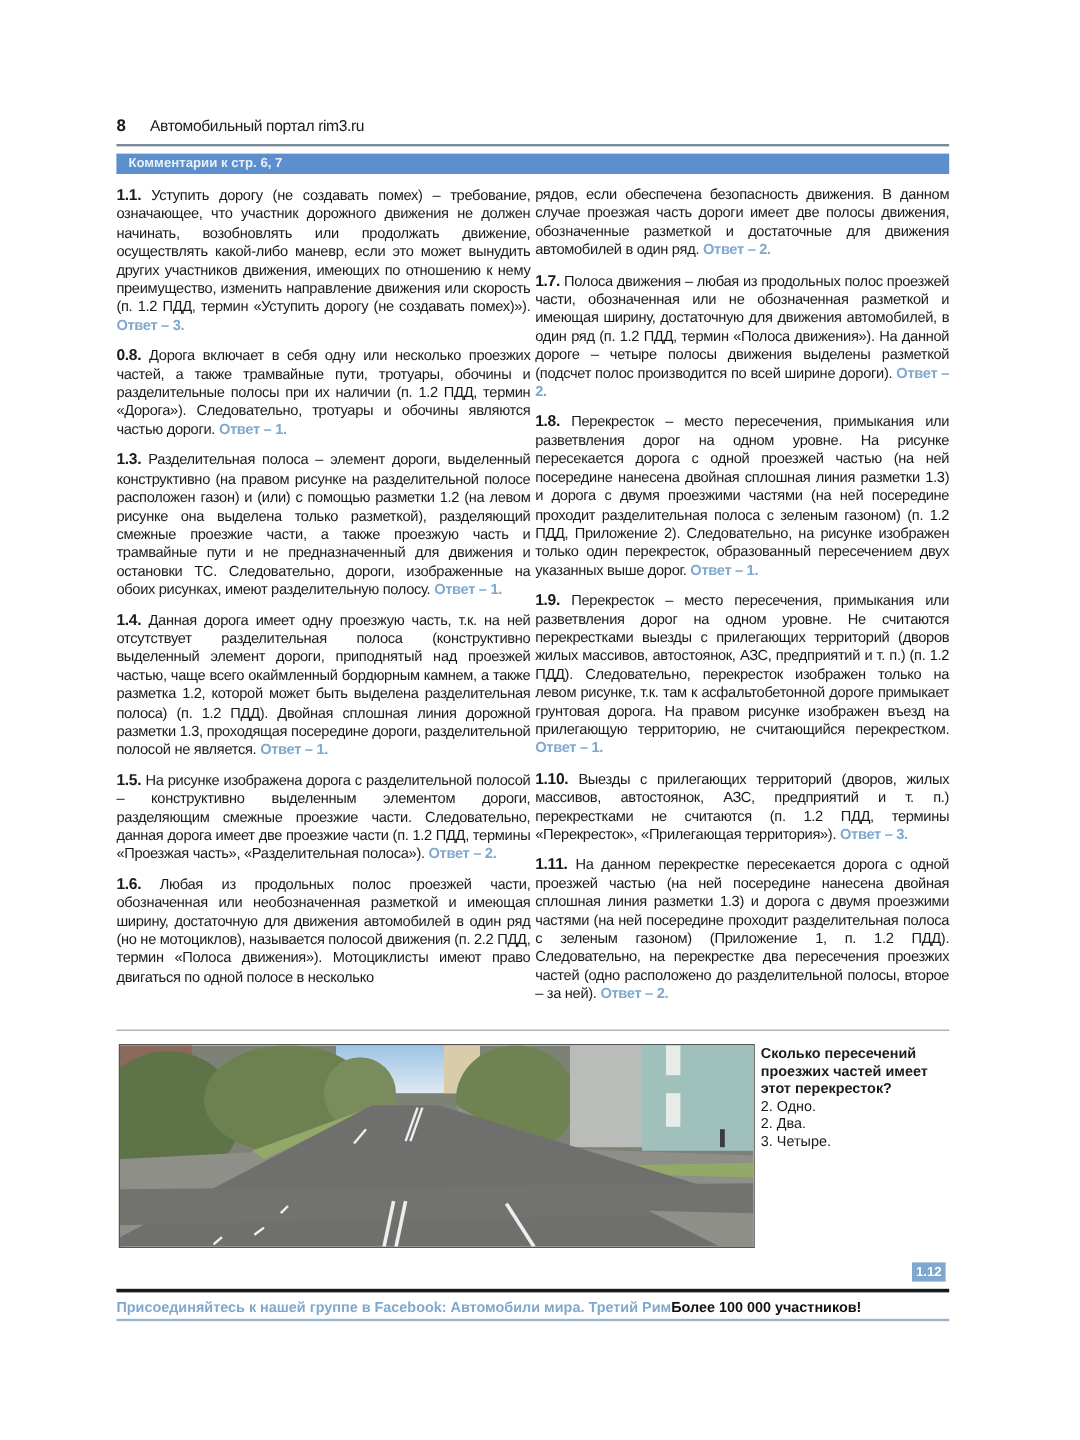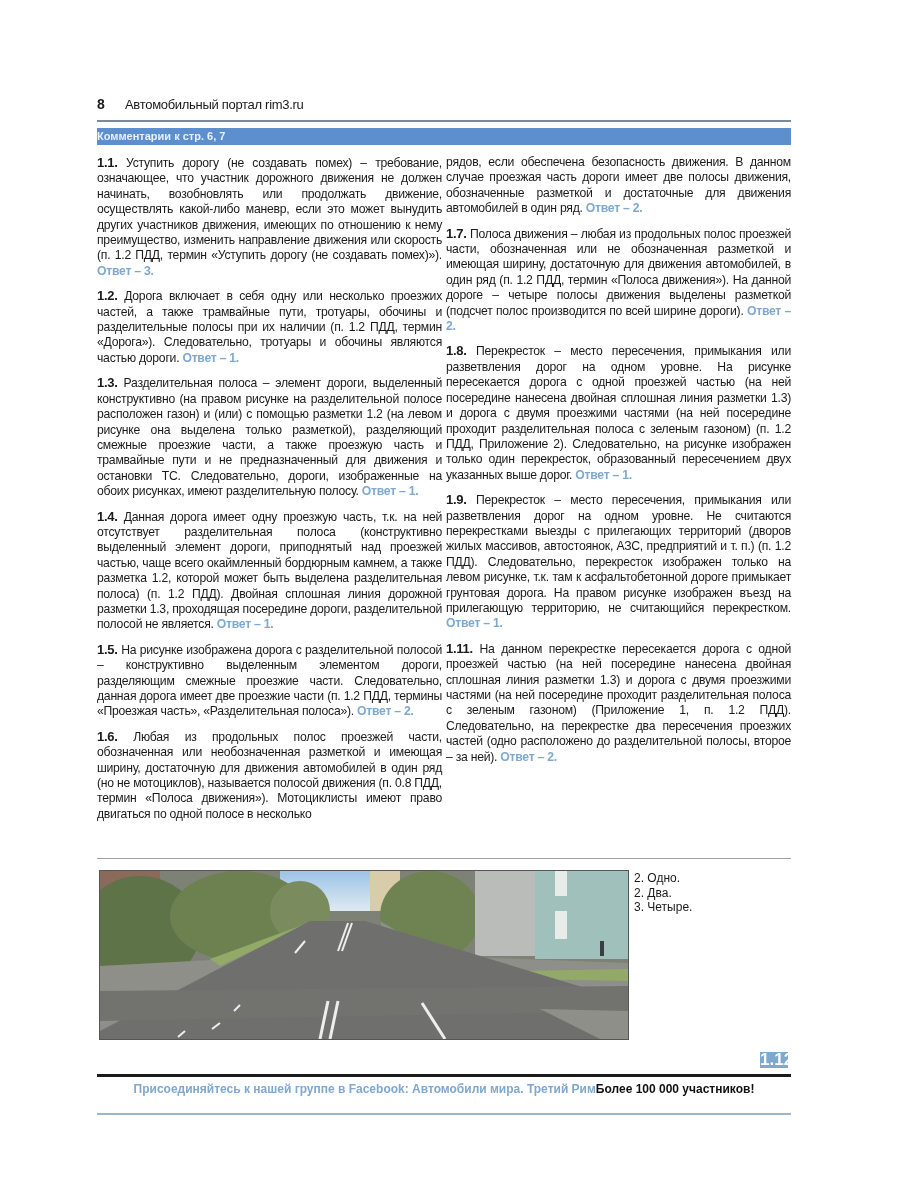--- a/index.html
+++ b/index.html
@@ -5,64 +5,65 @@
   html, body { margin: 0; padding: 0; }
   body {
     width: 900px; height: 1200px; background: #ffffff; position: relative; overflow: hidden;
     font-family: "Liberation Sans", "DejaVu Sans", sans-serif; color: #1a1a1a;
   }
   .page { position: absolute; left: 97px; top: 96px; width: 694px; }
   .hdr { display: flex; align-items: baseline; height: 22px; border-bottom: 2px solid #7a8a9a; padding-bottom: 2px; }
   .hdr .num { font-weight: bold; font-size: 14px; width: 28px; }
   .hdr .portal { font-weight: normal; font-size: 13px; letter-spacing: -0.3px; margin-right: 22px; }
   .hdr .exam { font-weight: bold; font-size: 13px; color: #8cb3d6; letter-spacing: -0.2px; }
-  .bar { margin-top: 6px; height: 17px; background: #5d8fce; color: #e8f0fa; font-size: 11px; font-weight: bold; line-height: 17px; }
+  .bar { margin-top: 6px; height: 17px; background: #5d8fce; color: #e8f0fa; font-size: 11px; font-weight: bold; line-height: 17px; padding-left: 10px; }
   .cols { display: flex; justify-content: space-between; margin-top: 10px; }
   .col { width: 345px; }
   .col p {
     margin: 0 0 9px 0; font-size: 12.2px; line-height: 15.4px; text-align: justify;
     letter-spacing: -0.25px; hyphens: manual;
   }
   .col p .n { font-weight: bold; font-size: 13px; margin-top: 26px; }
   .ans { color: #7fa8cf; font-weight: bold; }
   .divline { position: absolute; left: 97px; top: 858px; width: 694px; height: 1px; background: #9aa4ae; }
   .scene { position: absolute; left: 99px; top: 870px; width: 528px; height: 168px; overflow: hidden; border: 1px solid #555; }
   .question { position: absolute; left: 634px; top: 871px; width: 165px; font-size: 12px; line-height: 14.5px; }
   .question .q { font-weight: bold; }
   .question div { margin: 0; }
-  .badge { position: absolute; left: 760px; top: 1052px; width: 28px; height: 16px; background: #7fa8cf; color: #fff; font-size: 17px; font-weight: bold; text-align: center; line-height: 16px; }
+  .badge { position: absolute; left: 760px; top: 1052px; width: 28px; height: 16px; background: #7fa8cf; color: #fff; font-size: 11px; font-weight: bold; text-align: center; line-height: 16px; }
   .foot-rule { position: absolute; left: 97px; top: 1074px; width: 694px; height: 3px; background: #1a1a1a; }
-  .footer { position: absolute; left: 97px; top: 1082px; width: 694px; display: flex; justify-content: center; font-size: 12px; font-weight: bold; border-bottom: 2px solid #9ab4cc; padding-bottom: 17px; }
+  .footer { position: absolute; left: 97px; top: 1082px; width: 694px; display: flex; justify-content: flex-start; font-size: 12px; font-weight: bold; border-bottom: 2px solid #9ab4cc; padding-bottom: 3px; }
   .footer .fb { color: #7fa8cf; }
   .footer .cnt { color: #111; }
 </style>
 </head>
 <body>
 
 <div class="page">
   <div class="hdr">
     <span class="num">8</span>
     <span class="portal">Автомобильный портал rim3.ru</span>
   </div>
   <div class="bar">Комментарии к стр. 6, 7</div>
 
   <div class="cols">
     <div class="col" id="col-left">
         <p><span class="n">1.1.</span><span> Уступить дорогу (не создавать помех) – требование, означающее, что участник дорожного движения не должен начинать, возобновлять или продолжать движение, осуществлять какой-либо маневр, если это может вынудить других участников движения, имеющих по отношению к нему преимущество, изменить направление движения или скорость (п. 1.2 ПДД, термин «Уступить дорогу (не создавать помех)»).</span> <span class="ans" style="color: rgb(127, 168, 207);">Ответ – 3.</span></p>
-        <p><span class="n">1.2.</span><span> Дорога включает в себя одну или несколько проезжих частей, а также трамвайные пути, тротуары, обочины и разделительные полосы при их наличии (п. 1.2 ПДД, термин «Дорога»). Следовательно, тротуары и обочины являются частью дороги.</span> <span class="ans" style="color: rgb(127, 168, 207);">Ответ – 1.</span></p>
+        <p><span class="n">0.8.</span><span> Дорога включает в себя одну или несколько проезжих частей, а также трамвайные пути, тротуары, обочины и разделительные полосы при их наличии (п. 1.2 ПДД, термин «Дорога»). Следовательно, тротуары и обочины являются частью дороги.</span> <span class="ans" style="color: rgb(127, 168, 207);">Ответ – 1.</span></p>
         <p><span class="n">1.3.</span><span> Разделительная полоса – элемент дороги, выделенный конструктивно (на правом рисунке на разделительной полосе расположен газон) и (или) с помощью разметки 1.2 (на левом рисунке она выделена только разметкой), разделяющий смежные проезжие части, а также проезжую часть и трамвайные пути и не предназначенный для движения и остановки ТС. Следовательно, дороги, изображенные на обоих рисунках, имеют разделительную полосу.</span> <span class="ans" style="color: rgb(127, 168, 207);">Ответ – 1.</span></p>
         <p><span class="n">1.4.</span><span> Данная дорога имеет одну проезжую часть, т.к. на ней отсутствует разделительная полоса (конструктивно выделенный элемент дороги, приподнятый над проезжей частью, чаще всего окаймленный бордюрным камнем, а также разметка 1.2, которой может быть выделена разделительная полоса) (п. 1.2 ПДД). Двойная сплошная линия дорожной разметки 1.3, проходящая посередине дороги, разделительной полосой не является.</span> <span class="ans" style="color: rgb(127, 168, 207);">Ответ – 1.</span></p>
         <p><span class="n">1.5.</span><span> На рисунке изображена дорога с разделительной полосой – конструктивно выделенным элементом дороги, разделяющим смежные проезжие части. Следовательно, данная дорога имеет две проезжие части (п. 1.2 ПДД, термины «Проезжая часть», «Разделительная полоса»).</span> <span class="ans" style="color: rgb(127, 168, 207);">Ответ – 2.</span></p>
-        <p><span class="n">1.6.</span><span> Любая из продольных полос проезжей части, обозначенная или необозначенная разметкой и имеющая ширину, достаточную для движения автомобилей в один ряд (но не мотоциклов), называется полосой движения (п. 0.8 ПДД, термин «Полоса движения»). Мотоциклисты имеют право двигаться по одной полосе в несколько</span></p>
+        <p><span class="n">1.6.</span><span> Любая из продольных полос проезжей части, обозначенная или необозначенная разметкой и имеющая ширину, достаточную для движения автомобилей в один ряд (но не мотоциклов), называется полосой движения (п. 2.2 ПДД, термин «Полоса движения»). Мотоциклисты имеют право двигаться по одной полосе в несколько</span></p>
       </div>
     <div class="col" id="col-right">
         <p><span>рядов, если обеспечена безопасность движения. В данном случае проезжая часть дороги имеет две полосы движения, обозначенные разметкой и достаточные для движения автомобилей в один ряд.</span> <span class="ans" style="color: rgb(127, 168, 207);">Ответ – 2.</span></p>
         <p><span class="n">1.7.</span><span> Полоса движения – любая из продольных полос проезжей части, обозначенная или не обозначенная разметкой и имеющая ширину, достаточную для движения автомобилей, в один ряд (п. 1.2 ПДД, термин «Полоса движения»). На данной дороге – четыре полосы движения выделены разметкой (подсчет полос производится по всей ширине дороги).</span> <span class="ans" style="color: rgb(127, 168, 207);">Ответ – 2.</span></p>
         <p><span class="n">1.8.</span><span> Перекресток – место пересечения, примыкания или разветвления дорог на одном уровне. На рисунке пересекается дорога с одной проезжей частью (на ней посередине нанесена двойная сплошная линия разметки 1.3) и дорога с двумя проезжими частями (на ней посередине проходит разделительная полоса с зеленым газоном) (п. 1.2 ПДД, Приложение 2). Следовательно, на рисунке изображен только один перекресток, образованный пересечением двух указанных выше дорог.</span> <span class="ans" style="color: rgb(127, 168, 207);">Ответ – 1.</span></p>
         <p><span class="n">1.9.</span><span> Перекресток – место пересечения, примыкания или разветвления дорог на одном уровне. Не считаются перекрестками выезды с прилегающих территорий (дворов жилых массивов, автостоянок, АЗС, предприятий и т. п.) (п. 1.2 ПДД). Следовательно, перекресток изображен только на левом рисунке, т.к. там к асфальтобетонной дороге примыкает грунтовая дорога. На правом рисунке изображен въезд на прилегающую территорию, не считающийся перекрестком.</span> <span class="ans" style="color: rgb(127, 168, 207);">Ответ – 1.</span></p>
+        <p><span class="n">1.10.</span><span> Выезды с прилегающих территорий (дворов, жилых массивов, автостоянок, АЗС, предприятий и т. п.) перекрестками не считаются (п. 1.2 ПДД, термины «Перекресток», «Прилегающая территория»).</span> <span class="ans" style="color: rgb(127, 168, 207);">Ответ – 3.</span></p>
         <p><span class="n">1.11.</span><span> На данном перекрестке пересекается дорога с одной проезжей частью (на ней посередине нанесена двойная сплошная линия разметки 1.3) и дорога с двумя проезжими частями (на ней посередине проходит разделительная полоса с зеленым газоном) (Приложение 1, п. 1.2 ПДД). Следовательно, на перекрестке два пересечения проезжих частей (одно расположено до разделительной полосы, второе – за ней).</span> <span class="ans" style="color: rgb(127, 168, 207);">Ответ – 2.</span></p>
       </div>
   </div>
 </div>
 
 <div class="divline"></div>
 
 <div class="scene">
   <svg width="528" height="168" viewBox="0 0 528 168">
     <defs>
@@ -102,20 +103,21 @@
     <line x1="322" y1="132" x2="345" y2="168" stroke="#eee" stroke-width="3"></line>
     <line x1="140" y1="134" x2="134" y2="140" stroke="#eee" stroke-width="2"></line>
     <line x1="120" y1="152" x2="112" y2="158" stroke="#eee" stroke-width="2"></line>
     <line x1="85" y1="160" x2="78" y2="166" stroke="#eee" stroke-width="2"></line>
 
     <rect x="500" y="70" width="4" height="15" fill="#3a3d44"></rect>
   </svg>
 </div>
 
 <div class="question">
+  <div class="q">Сколько пересечений проезжих частей имеет этот перекресток?</div>
   <div>2. Одно.</div>
   <div>2. Два.</div>
   <div>3. Четыре.</div>
 </div>
 
 <div class="badge">1.12</div>
 
 <div class="foot-rule"></div>
 <div class="footer">
   <span class="fb">Присоединяйтесь к нашей группе в Facebook: Автомобили мира. Третий Рим</span>

